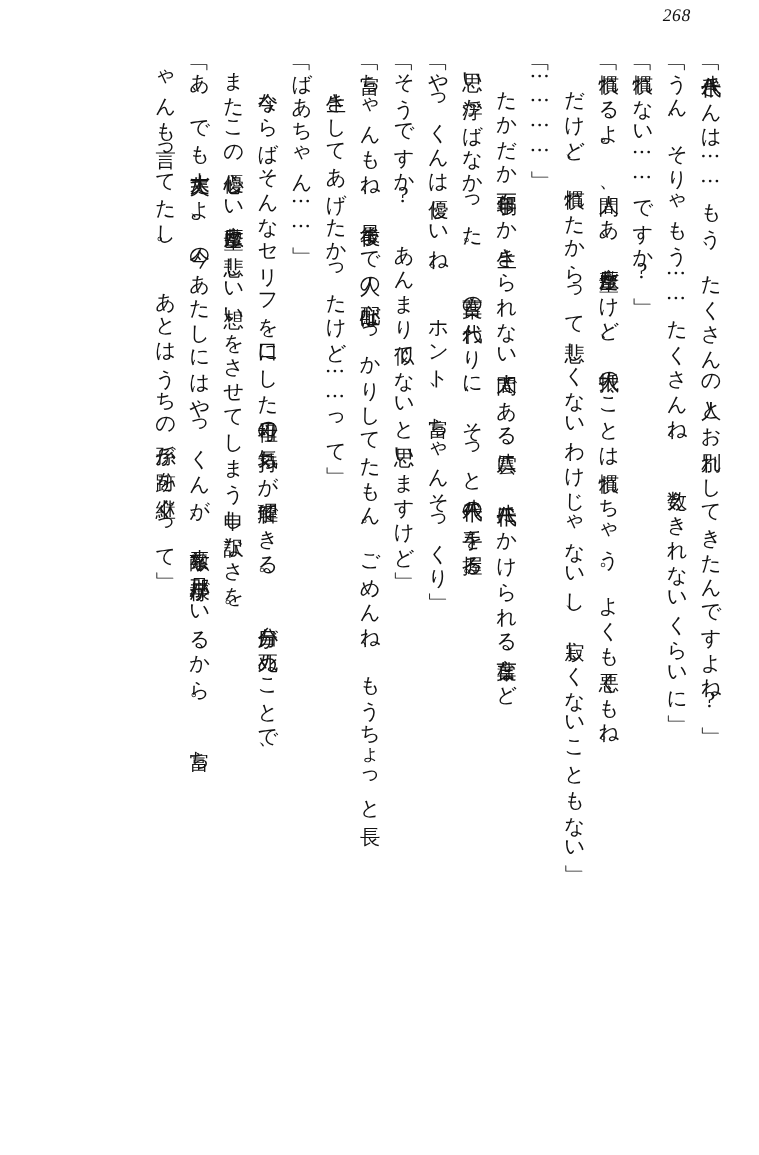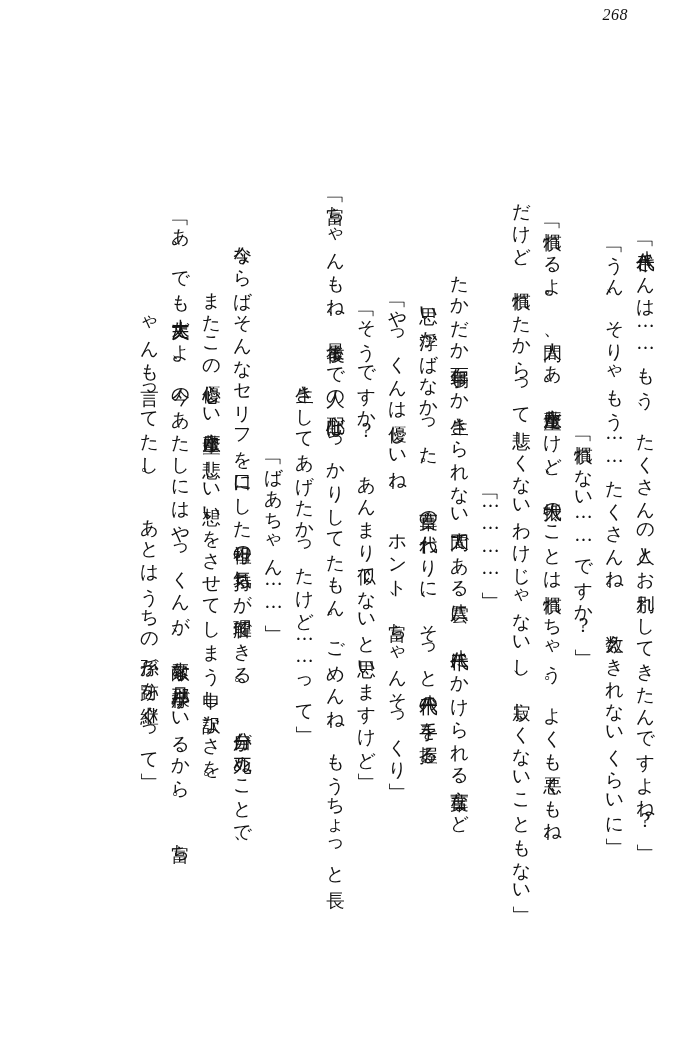--- a/index.html
+++ b/index.html
@@ -13,21 +13,20 @@
     font-family: "Liberation Serif", "DejaVu Serif", serif;
     color: #1a1a1a;
     overflow: hidden;
     position: relative;
   }
   #page {
     position: relative;
     width: 690px;
     height: 1050px;
     box-sizing: border-box;
-    text-align: center;
   }
   #page-number {
     position: absolute;
     top: 6px;
     right: 62px;
     font-style: italic;
     font-size: 16px;
     font-family: "Liberation Serif", "DejaVu Serif", serif;
     color: #111;
     letter-spacing: 0.5px;

